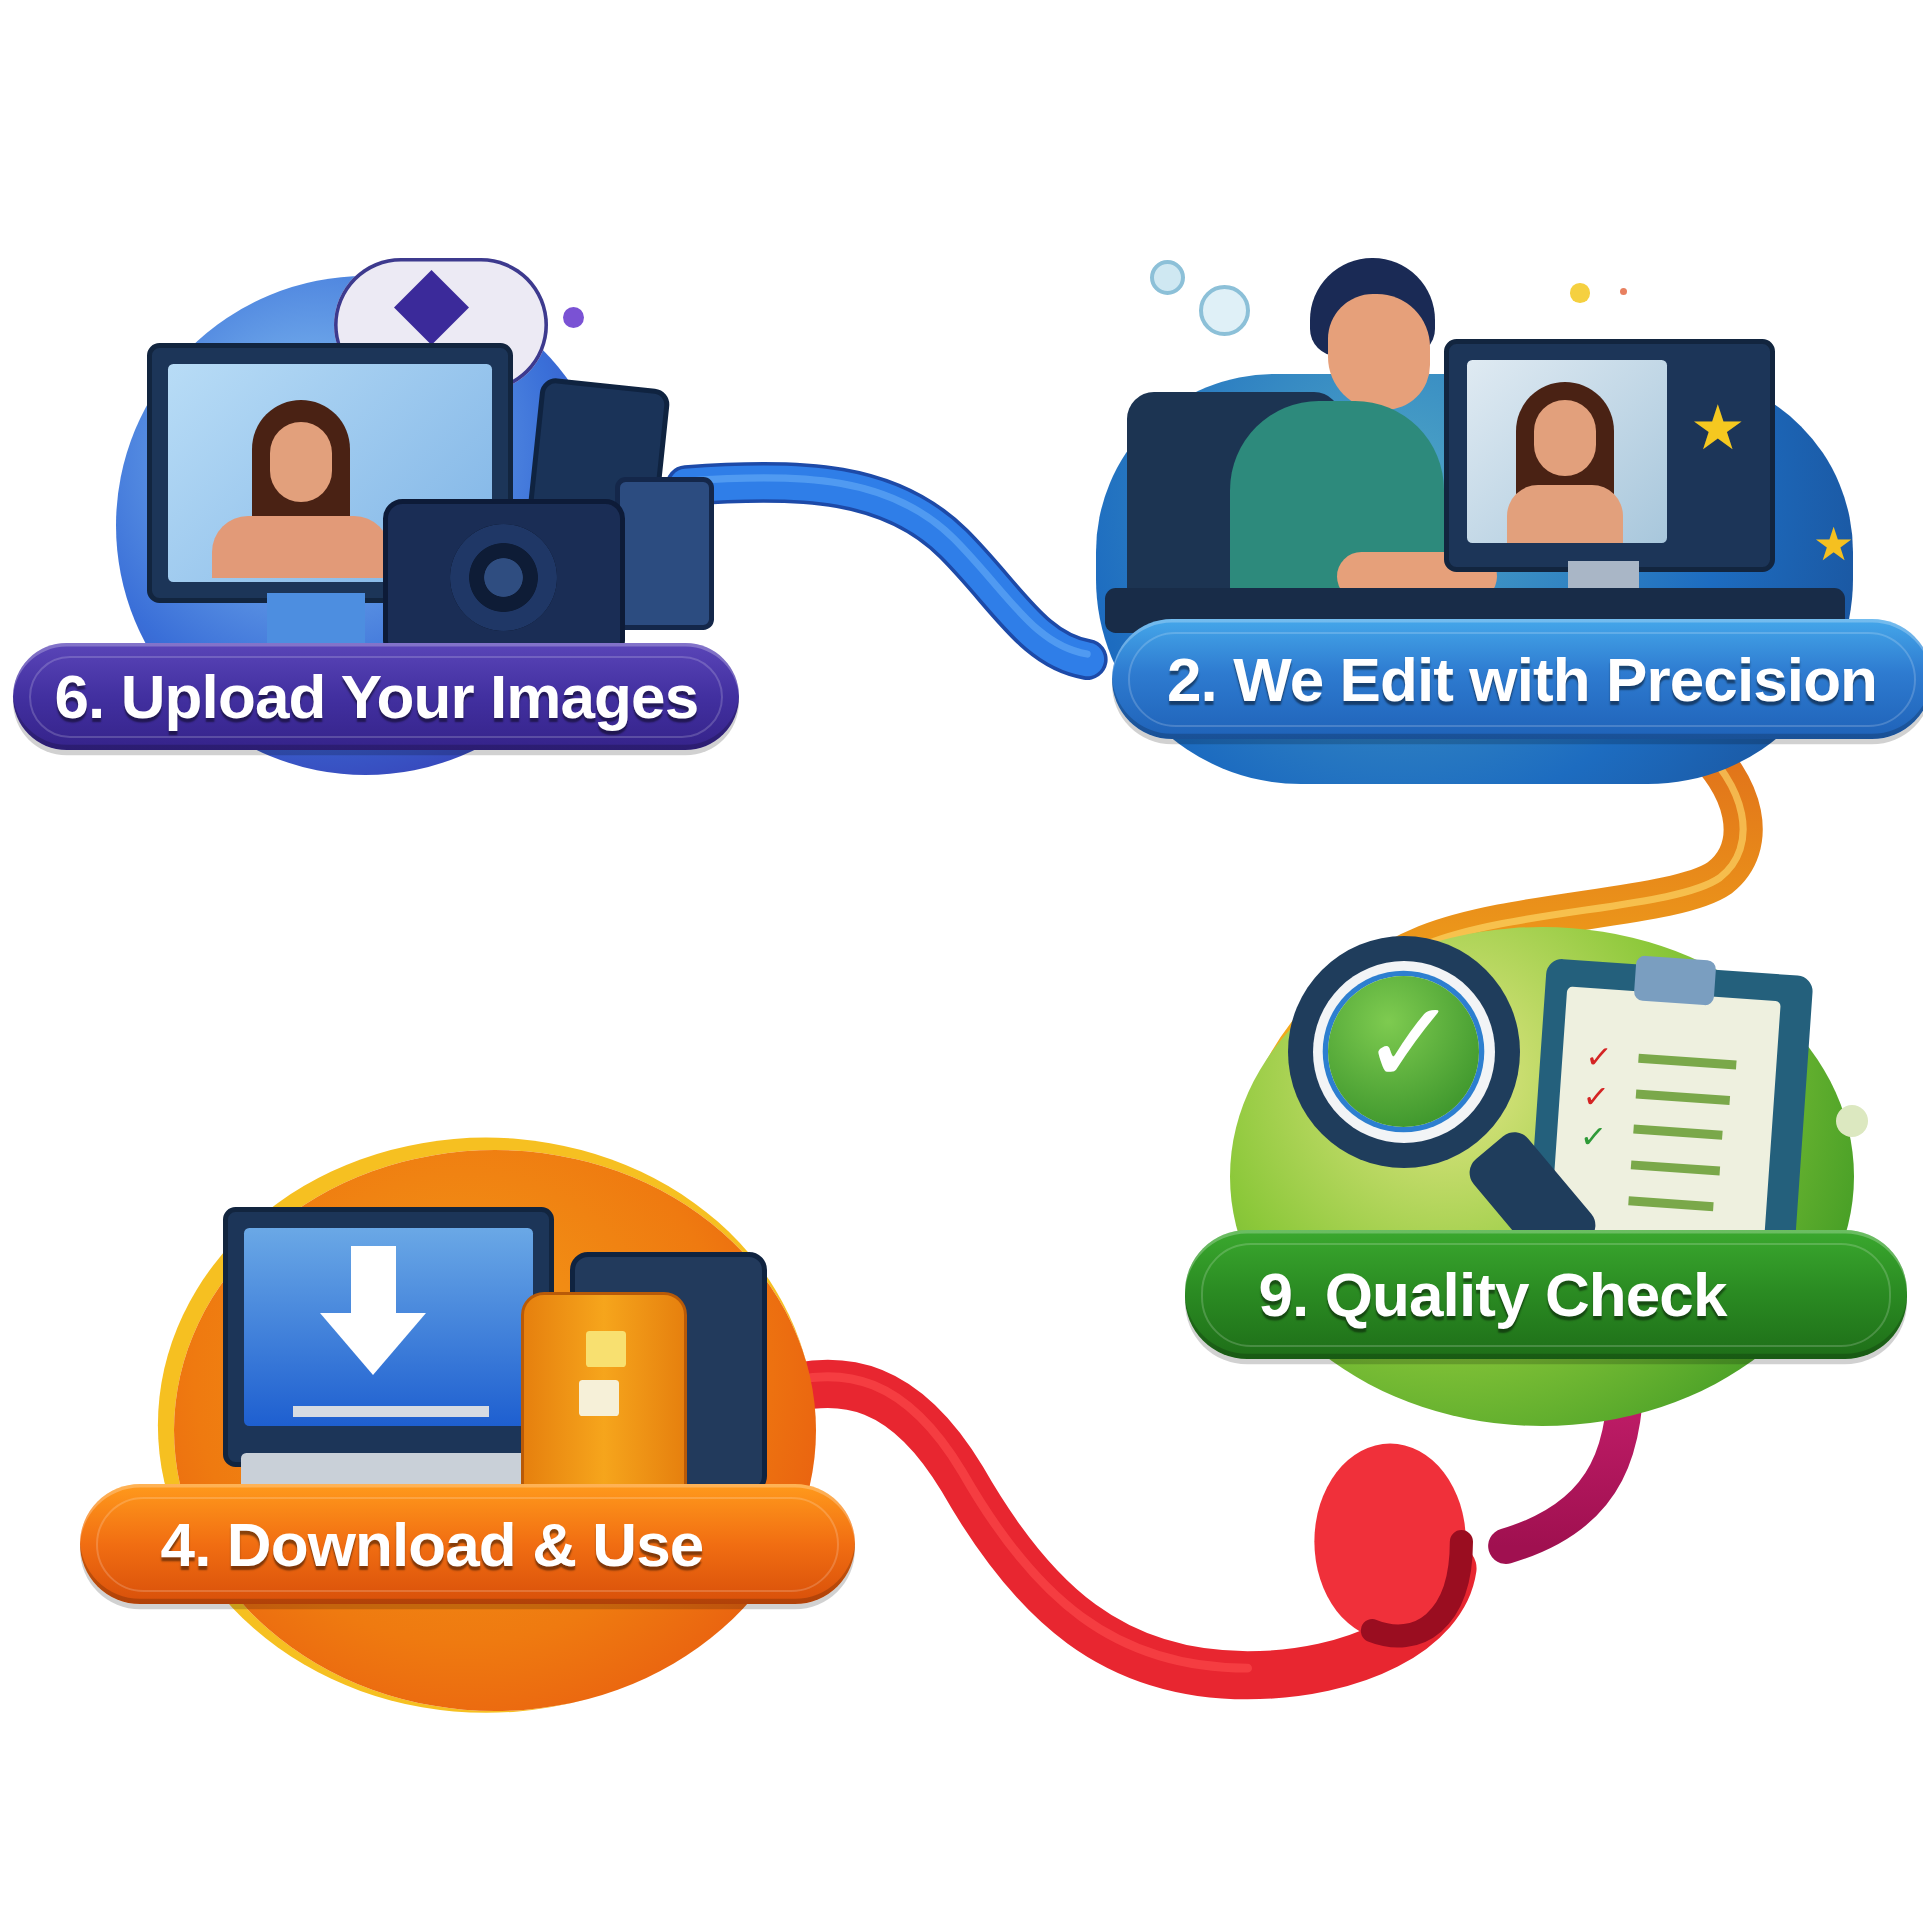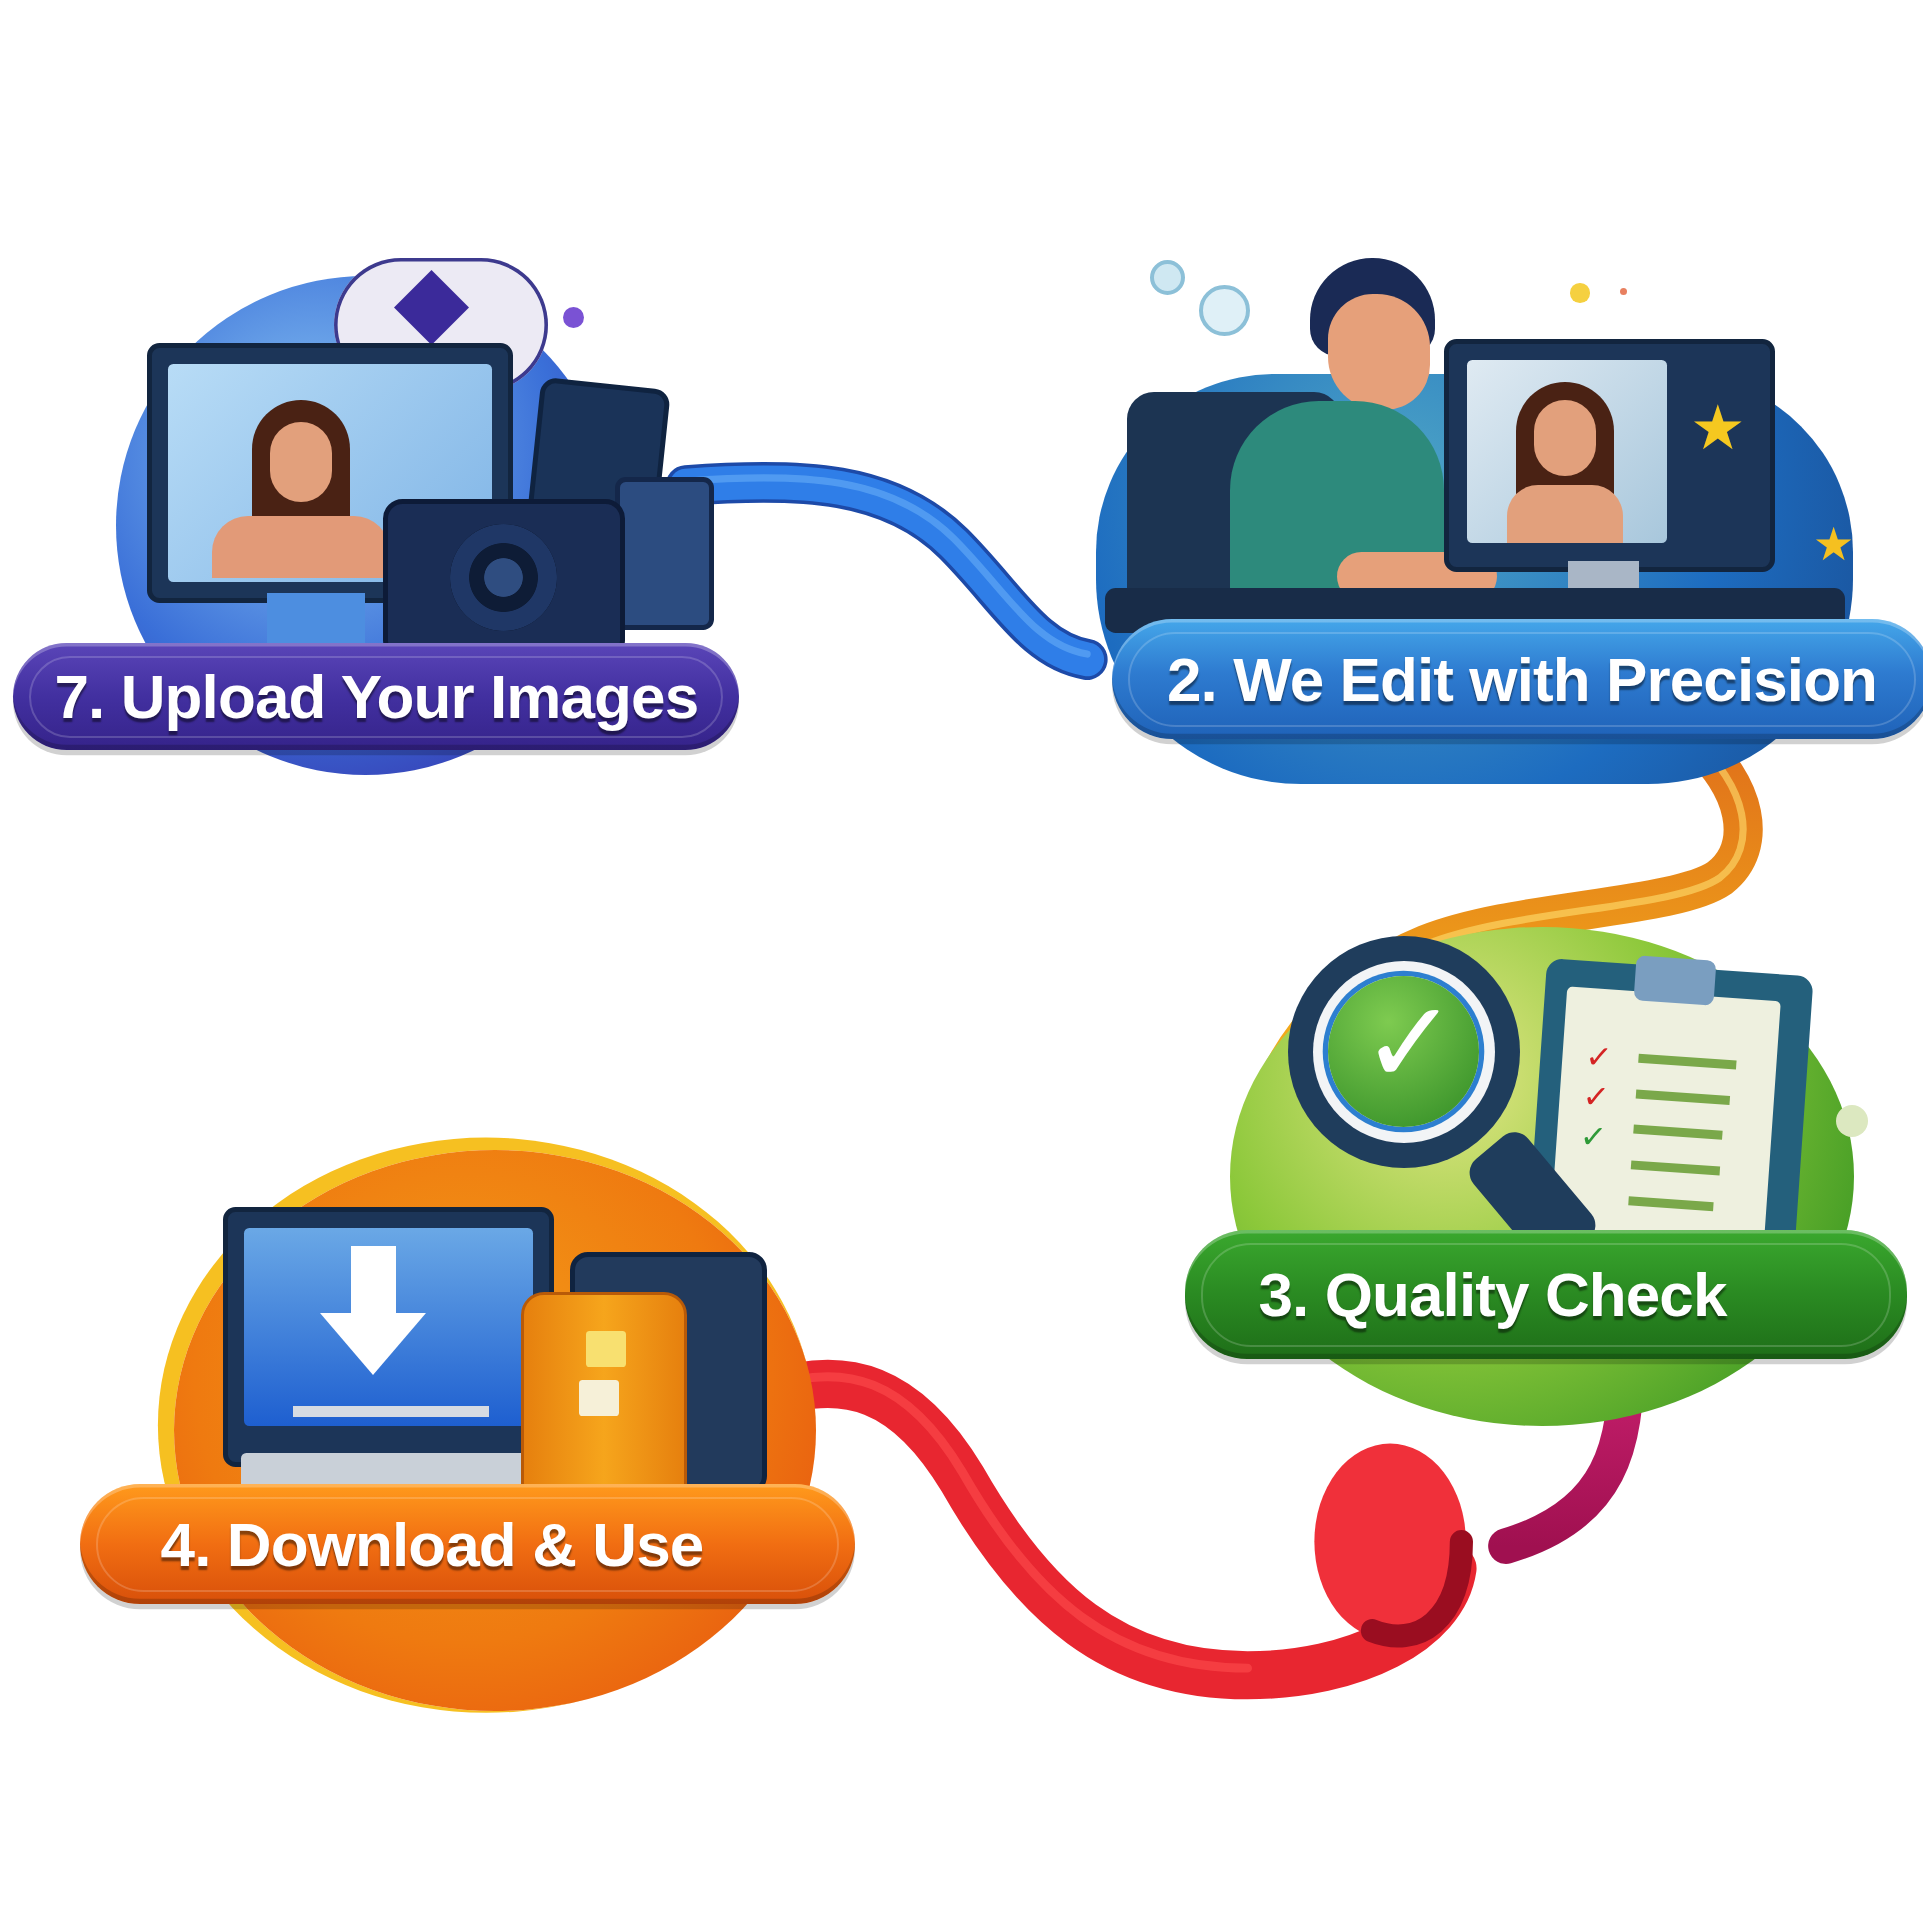--- a/index.html
+++ b/index.html
@@ -64,21 +64,21 @@
   <div class="abs" style="left:267px;top:593px;width:98px;height:53px;background:#4d8ee0;"></div>
 
   <div class="abs" style="left:530px;top:383px;width:120px;height:205px;background:#1a3358;border:5.3px solid #0f2340;border-radius:16px;transform:rotate(6deg);"></div>
   <div class="abs" style="left:615px;top:477px;width:89px;height:143px;background:#2c4c80;border:5.3px solid #14274a;border-radius:10.7px;"></div>
 
   <div class="abs" style="left:383px;top:499px;width:232px;height:151px;background:#1a2d55;border:5.3px solid #0d1b38;border-radius:19.6px;">
     <div class="abs" style="left:62px;top:19.6px;width:107px;height:107px;border-radius:50%;background:radial-gradient(circle,#2f4d80 0 25%,#0e1c36 26% 45%,#1f3766 46% 70%,#0d1a33 71%);"></div>
   </div>
   <div class="pill" style="left:13.4px;top:643px;width:726px;height:107px;background:linear-gradient(180deg,#5a45b8 0%,#4230a0 50%,#35238a 100%);">
     <div class="pill-inner"></div>
-    <span class="pill-label">7. Upload Your Images</span>
+    <span class="pill-label">6. Upload Your Images</span>
   </div>
 </div>
 
 <div class="stage">
   <div class="dot" style="left:1150px;top:260px;width:27px;height:27px;border:4.5px solid #8cc0d8;background:#cfe8f2;"></div>
   <div class="dot" style="left:1199px;top:285px;width:43px;height:43px;border:4.5px solid #8cc0d8;background:#dff0f7;"></div>
   <div class="dot" style="left:1570px;top:283px;width:19.6px;height:19.6px;background:#f5d040;"></div>
   <div class="dot" style="left:1620px;top:288px;width:7.1px;height:7.1px;background:#e88060;"></div>
   <div class="blob" style="left:1096px;top:374px;width:757px;height:410px;border-radius:178px 178px 205px 205px;background:radial-gradient(circle at 40% 30%,#4fa7c6 0%,#1d6cc0 60%,#1a4f95 100%);"></div>
 
@@ -127,21 +127,21 @@
   </div>
 
   <div class="abs" style="left:1288px;top:936px;width:232px;height:232px;border-radius:50%;background:#1f3d5c;">
     <div class="abs" style="left:25px;top:25px;width:182px;height:182px;border-radius:50%;background:#f2f4f6;"></div>
     <div class="abs" style="left:40px;top:40px;width:151px;height:151px;border-radius:50%;background:radial-gradient(circle at 40% 30%,#7ecb50,#2f8a24);box-shadow:0 0 0 5.3px #2d7fd0;"></div>
     <div class="abs" style="left:73px;top:49px;color:#ffffff;font-size:116px;font-weight:bold;line-height:1;">✓</div>
   </div>
   <div class="abs" style="left:1497px;top:1132px;width:71px;height:134px;background:#1f3d5c;border-radius:18px;transform:rotate(-40deg);"></div>
   <div class="pill" style="left:1185px;top:1230px;width:722px;height:129px;background:linear-gradient(180deg,#3aa82e 0%,#2a8a22 50%,#1e6e18 100%);">
     <div class="pill-inner"></div>
-    <span class="pill-label" style="margin-right:107px;">3. Quality Check</span>
+    <span class="pill-label" style="margin-right:107px;">9. Quality Check</span>
   </div>
 </div>
 
 <div class="stage">
   <div class="blob" style="left:174px;top:1150px;width:642px;height:561px;background:radial-gradient(circle at 45% 40%,#f39d18 0%,#ef7a10 55%,#e44a10 100%);box-shadow:-9px -5.3px 0 7.1px #f6c021;"></div>
 
   <div class="monitor" style="left:223px;top:1207px;width:321px;height:250px;">
     <div class="screen" style="left:16px;top:16px;right:16px;bottom:36px;background:linear-gradient(180deg,#6aa8e6,#1e5fd0);">
       <div class="abs" style="left:94px;top:18px;width:0;height:0;">
         <div class="abs" style="left:13.4px;top:0;width:45px;height:71px;background:#ffffff;"></div>

